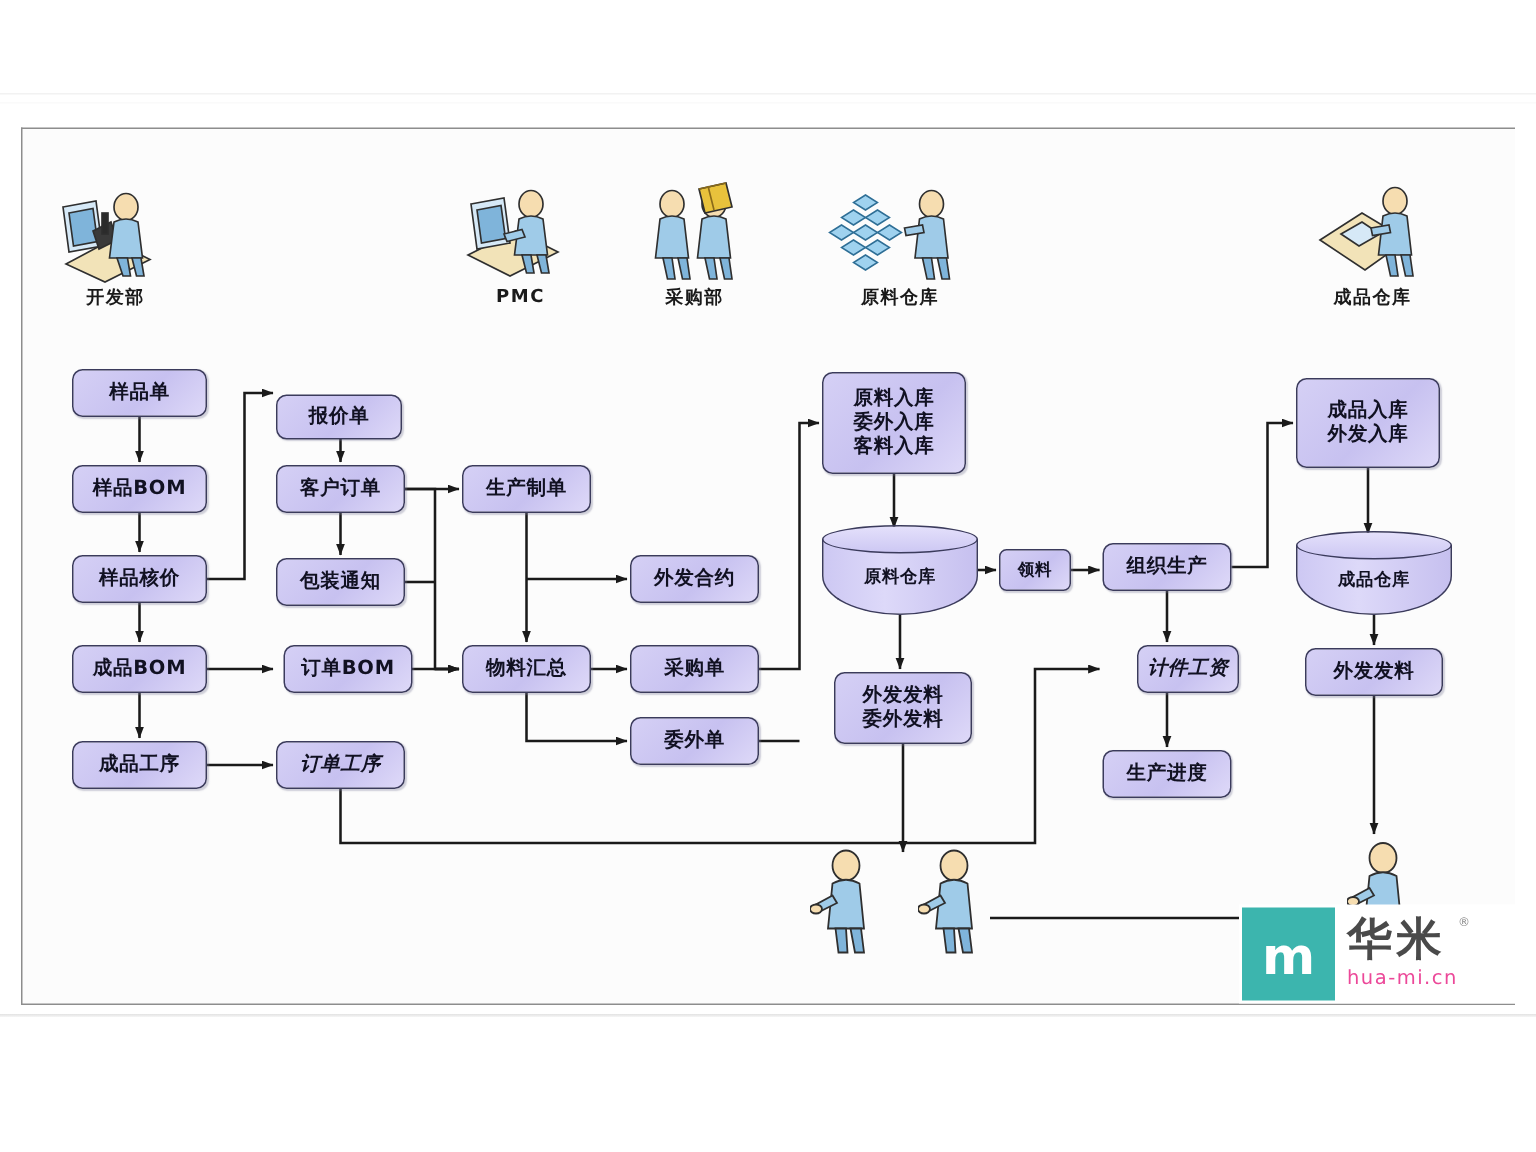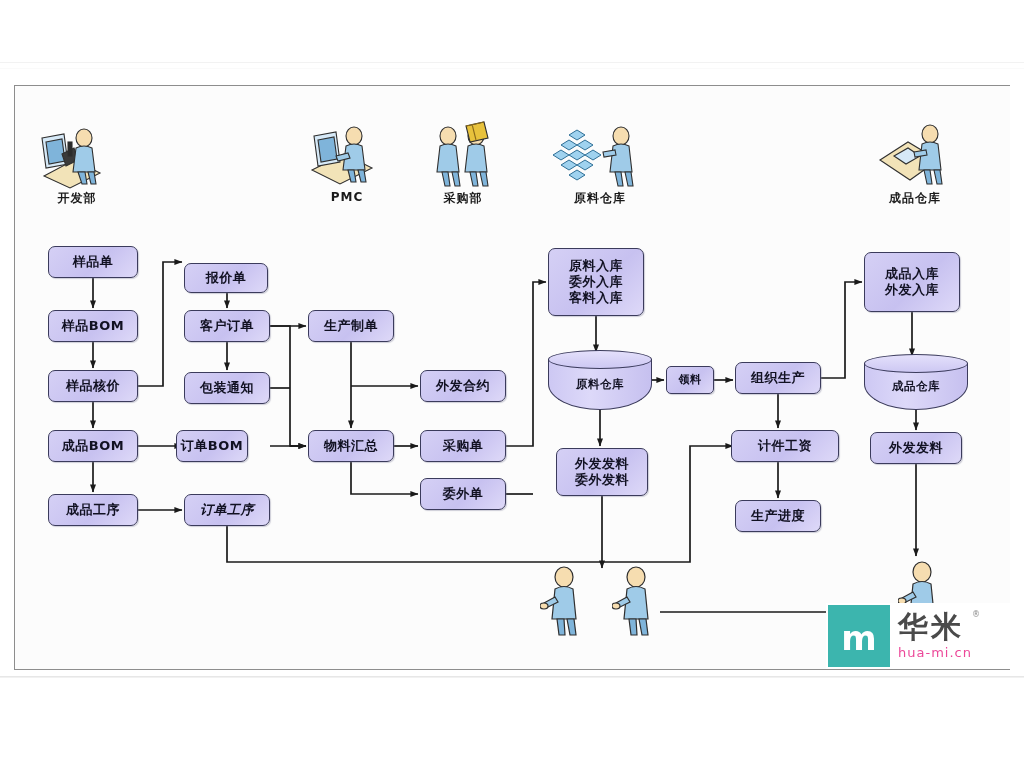--- a/index.html
+++ b/index.html
@@ -304,21 +304,21 @@
 
   <div class="node" style="left:48px;  top:246px; width:90px;  height:32px;">样品单</div>
   <div class="node" style="left:48px;  top:310px; width:90px;  height:32px;">样品BOM</div>
   <div class="node" style="left:48px;  top:370px; width:90px;  height:32px;">样品核价</div>
   <div class="node" style="left:48px;  top:430px; width:90px;  height:32px;">成品BOM</div>
   <div class="node" style="left:48px;  top:494px; width:90px;  height:32px;">成品工序</div>
 
   <div class="node" style="left:184px; top:248px; width:84px;  height:30px;margin-top:15px;">报价单</div>
   <div class="node" style="left:184px; top:310px; width:86px;  height:32px;">客户订单</div>
   <div class="node" style="left:184px; top:372px; width:86px;  height:32px;">包装通知</div>
-  <div class="node" style="left:176px; top:430px; width:72px;  height:32px;">订单BOM</div>
+  <div class="node" style="left:189px; top:430px; width:86px;  height:32px;">订单BOM</div>
   <div class="node" style="left:184px; top:494px; width:86px;  height:32px;font-style:italic;">订单工序</div>
 
   <div class="node" style="left:308px; top:310px; width:86px;  height:32px;">生产制单</div>
   <div class="node" style="left:308px; top:430px; width:86px;  height:32px;">物料汇总</div>
 
   <div class="node" style="left:420px; top:370px; width:86px; height:32px;">外发合约</div>
   <div class="node" style="left:420px; top:430px; width:86px;  height:32px;">采购单</div>
   <div class="node" style="left:420px; top:478px; width:86px;  height:32px;">委外单</div>
 
   <div class="node" style="left:548px; top:248px; width:96px;  height:68px;">原料入库
@@ -328,21 +328,21 @@
   <div class="cyl" style="left:548px; top:350px; width:104px; height:60px;">
     <div class="body"></div>
     <div class="top"></div>
     <div class="lbl">原料仓库</div>
   </div>
 
   <div class="node" style="left:556px; top:448px; width:92px;  height:48px;">外发发料
 委外发料</div>
   <div class="node small" style="left:666px; top:366px; width:48px; height:28px;">领料</div>
   <div class="node" style="left:735px; top:362px; width:86px;  height:32px;">组织生产</div>
-  <div class="node" style="left:731px; top:430px; width:108px;  height:32px;">计件工资</div>
+  <div class="node" style="left:758px; top:430px; width:68px;  height:32px;font-style:italic;">计件工资</div>
   <div class="node" style="left:735px; top:500px; width:86px;  height:32px;">生产进度</div>
 
   <div class="node" style="left:864px; top:252px; width:96px;  height:60px;">成品入库
 外发入库</div>
 
   <div class="cyl" style="left:864px; top:354px; width:104px; height:56px;">
     <div class="body"></div>
     <div class="top"></div>
     <div class="lbl">成品仓库</div>
   </div>

